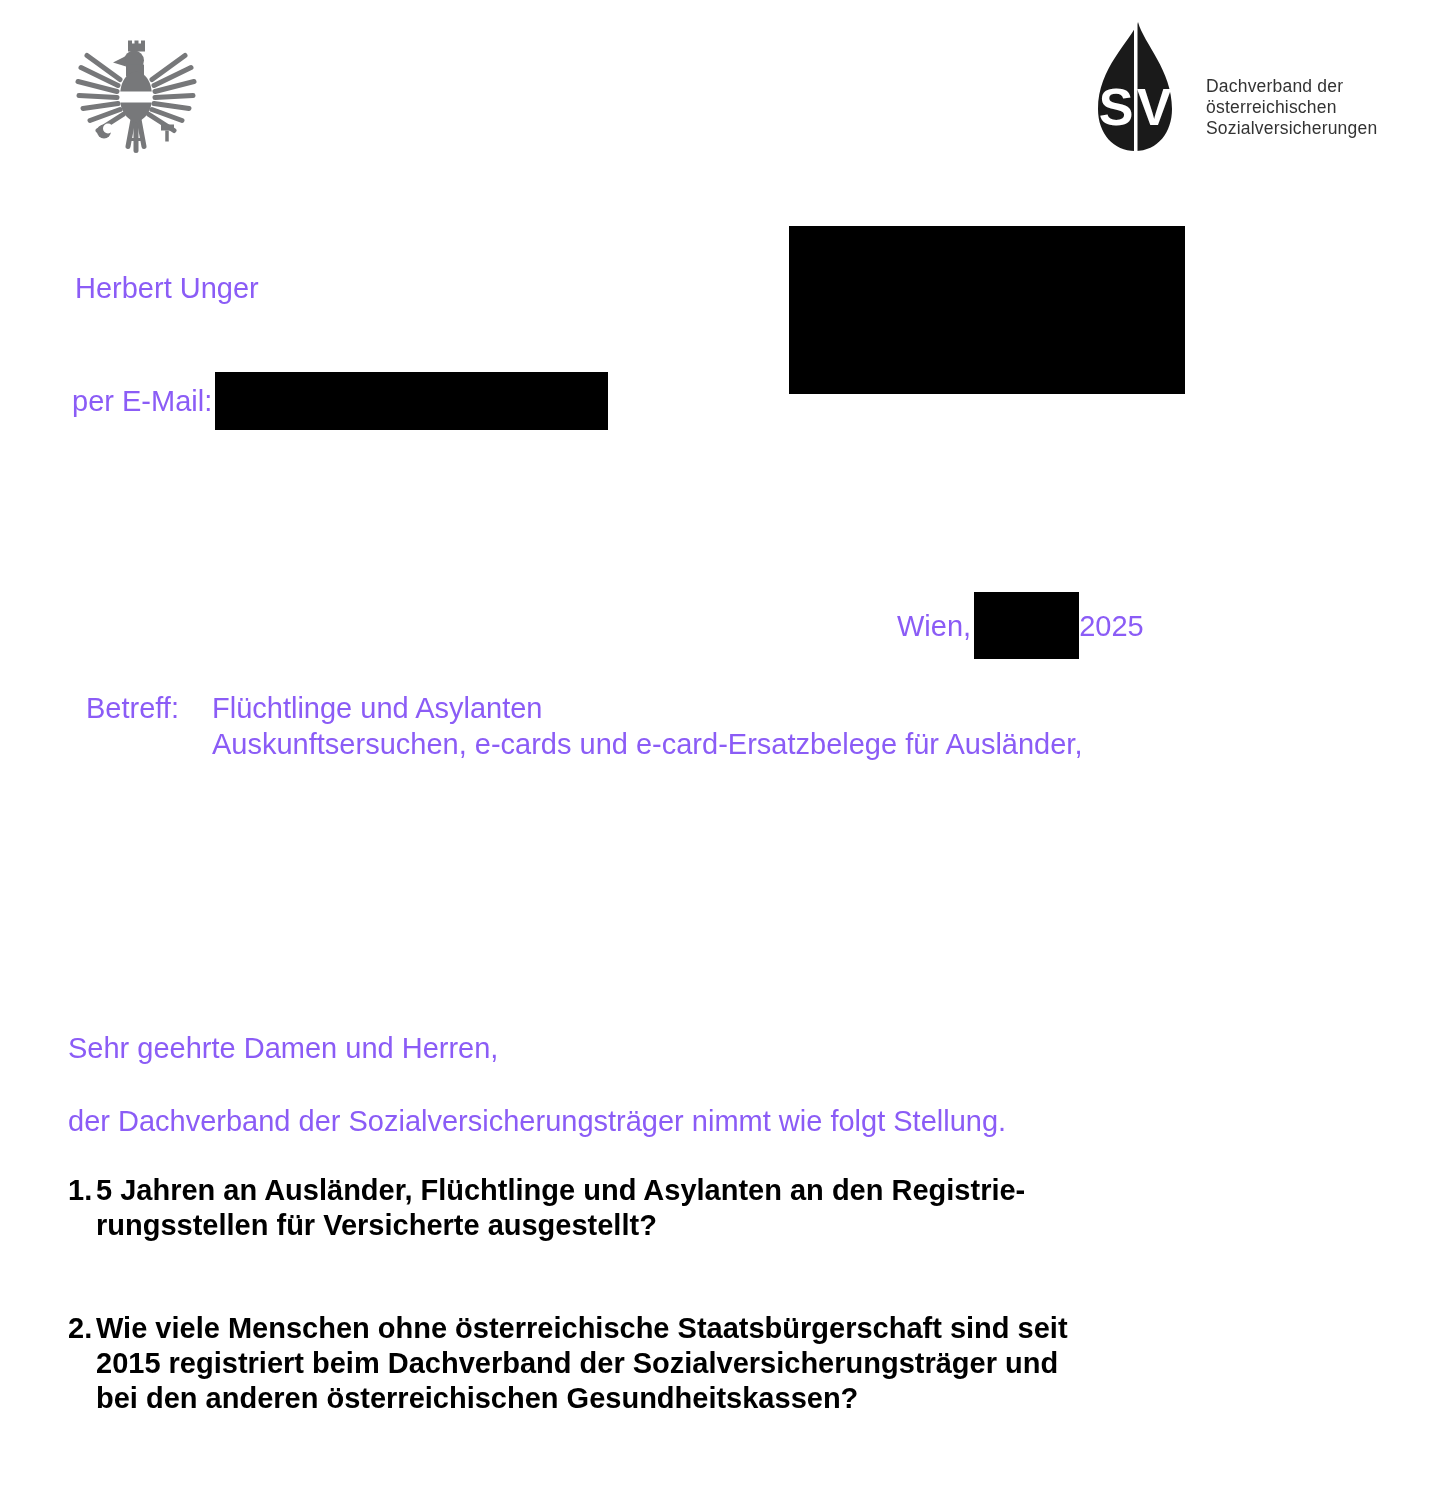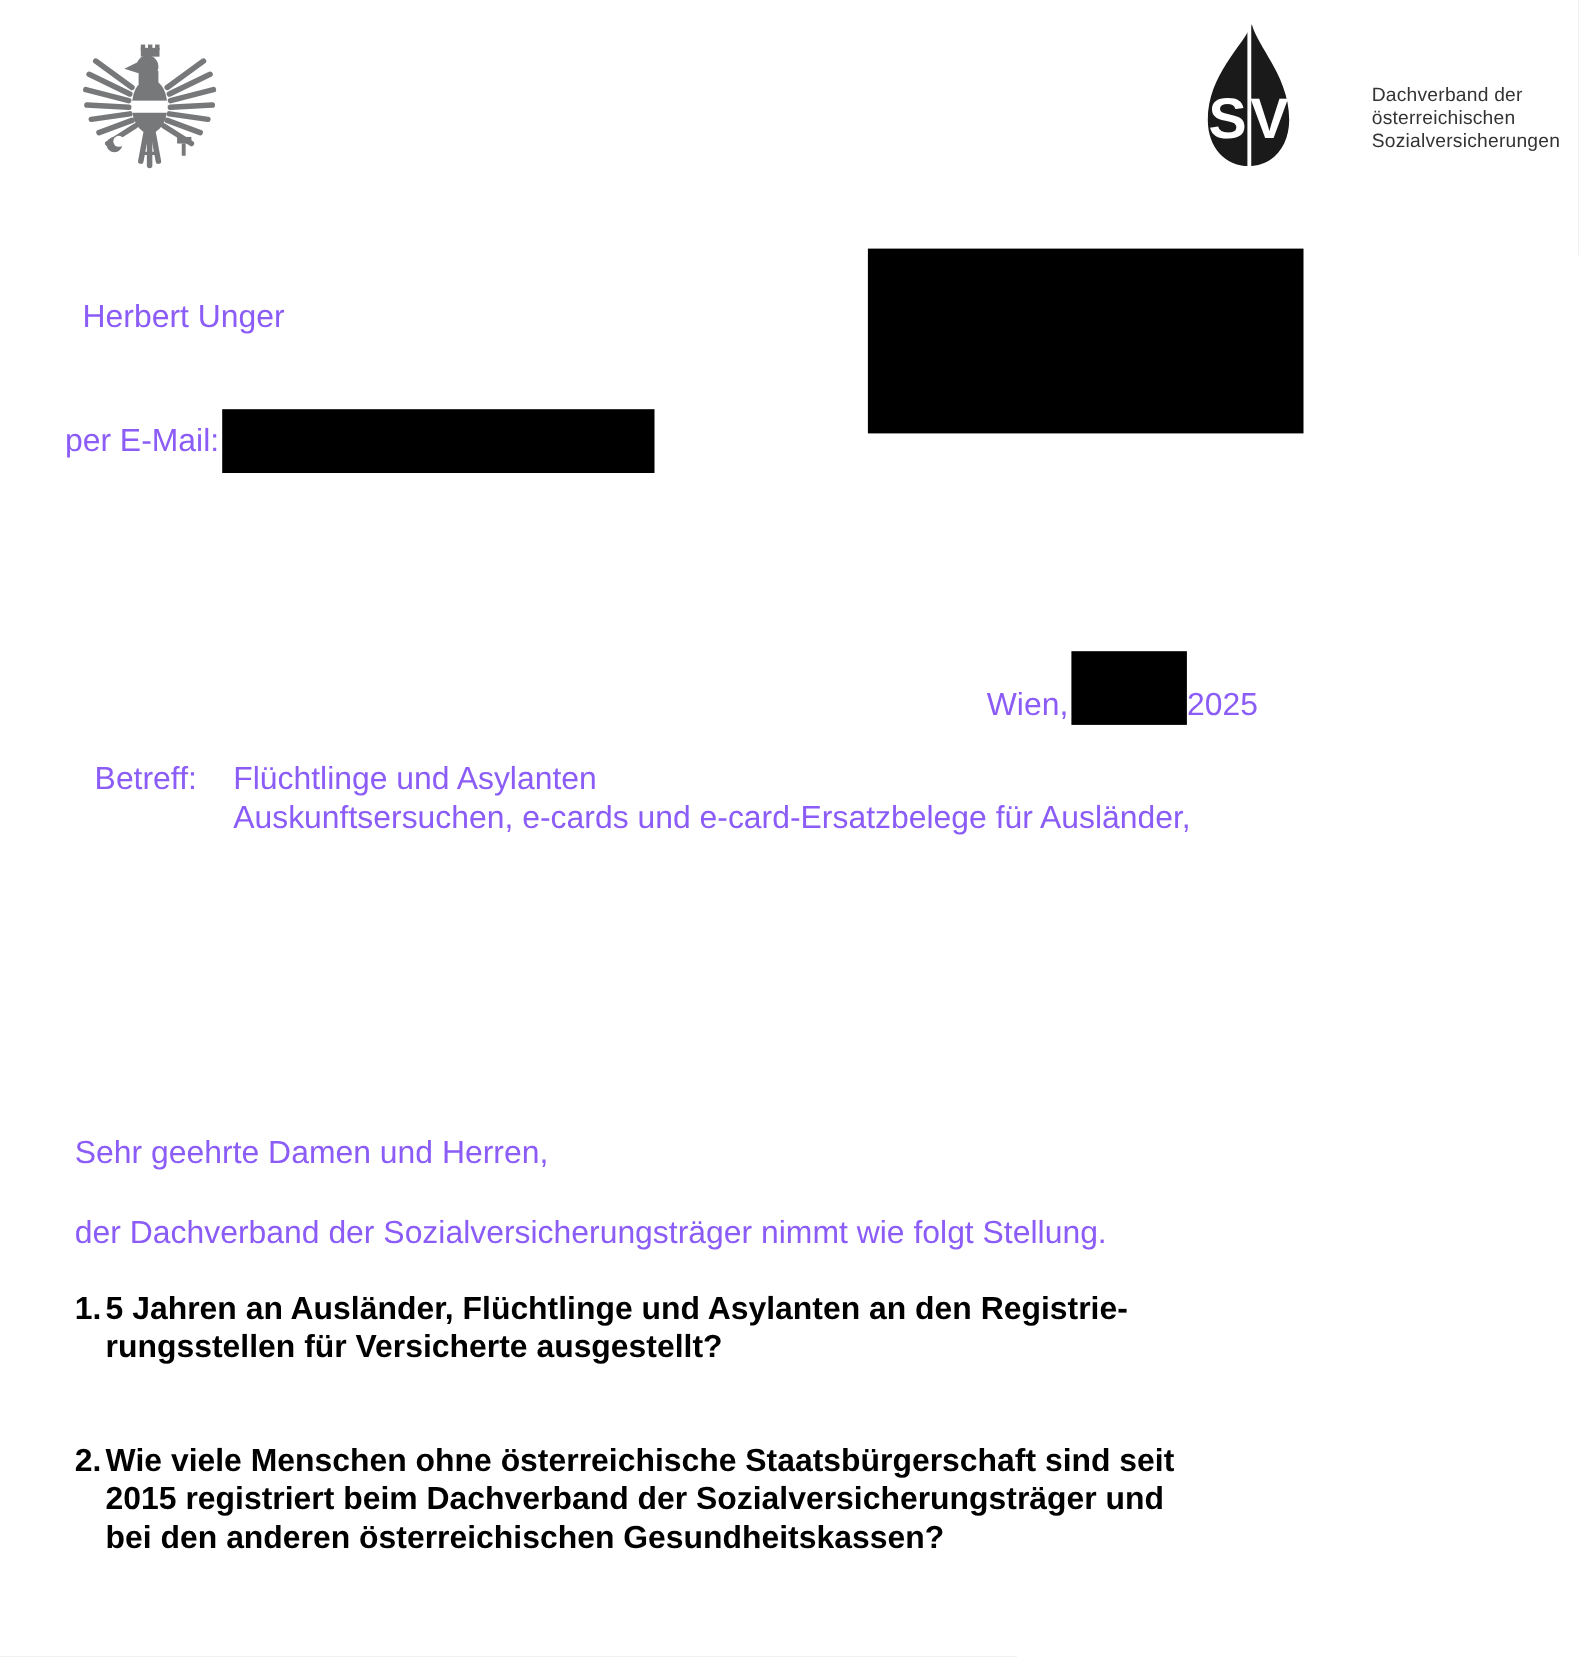--- a/index.html
+++ b/index.html
@@ -17,31 +17,30 @@
   .body-text { font-size: 29px; line-height: 36px; color: #8b5cf6; }
   .redaction { background: #000000; }
 
   
   #eagle-logo { left: 73px; top: 38px; width: 127px; height: 118px; }
   #sv-logo-mark { left: 1090px; top: 22px; width: 90px; height: 133px; }
   #sv-logo-text {
     left: 1206px; top: 76px;
     font-size: 17.5px; line-height: 21px; color: #333333;
     letter-spacing: 0.2px;
-    margin-left: 41px;
   }
 
   
   #recipient-name { left: 75px; top: 270px; }
-  #email-row { left: 59px; top: 373px; height: 56px; display: flex; align-items: center; }
+  #email-row { left: 72px; top: 373px; height: 56px; display: flex; align-items: center; }
   #email-redaction { width: 393px; height: 58px; margin-left: 3px; }
   #address-redaction { left: 789px; top: 226px; width: 396px; height: 168px; }
 
   
-  #date-row { left: 897px; top: 592px; height: 67px; display: flex; align-items: flex-end; }
+  #date-row { left: 897px; top: 592px; height: 67px; display: flex; align-items: center; }
   #date-redaction { width: 105px; height: 67px; margin-left: 3px; }
 
   
   .label-block { display: flex; gap: 20px; }
   .label-col { width: 106px; flex: 0 0 106px; }
   #subject-block { left: 86px; top: 690px; }
   #reference-block { left: 86px; top: 910px; }
 
   
   #salutation { left: 68px; top: 1030px; }

